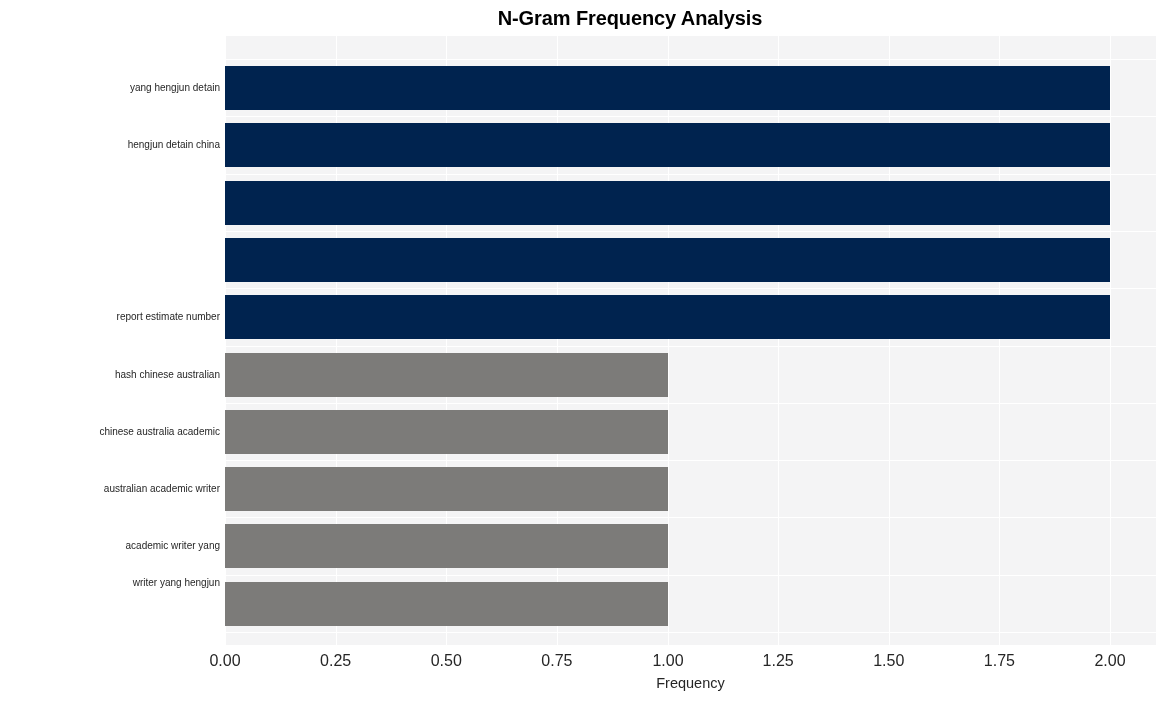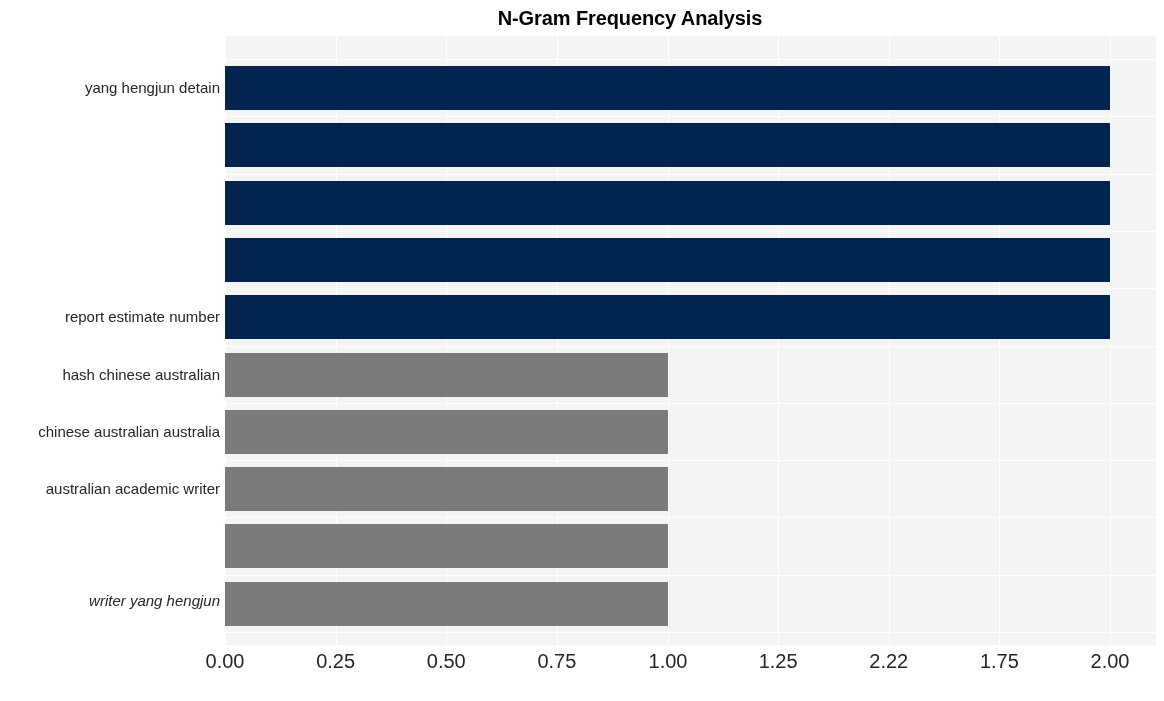--- a/index.html
+++ b/index.html
@@ -70,21 +70,21 @@
     left: 0;
     height: 44px;
   }
 
   
   .ytick {
     position: absolute;
     right: 0;
     width: 220px;
     text-align: right;
-    font-size: 15px;
+    font-size: 10px;
     color: #262626;
     line-height: 18px;
     white-space: nowrap;
   }
   #ytick-layer {
     position: absolute;
     left: 0;
     top: 0;
     width: 220px;
     height: 701px;
@@ -97,21 +97,21 @@
     top: 0;
     width: 1164px;
     height: 701px;
   }
   .xtick {
     position: absolute;
     top: 652px;
     width: 120px;
     margin-left: -60px;
     text-align: center;
-    font-size: 20px;
+    font-size: 16px;
     color: #262626;
     line-height: 18px;
   }
 
   #xaxis-label {
     position: absolute;
     left: 225px;
     top: 674px;
     width: 931px;
     text-align: center;
@@ -161,32 +161,35 @@
         <div class="bar" title="hash chinese australian: 1" style="top: 316.5px; width: 442.5px; height: 44px; background: rgb(124, 123, 121);"></div>
         <div class="bar" title="chinese australian academic: 1" style="top: 373.8px; width: 442.5px; height: 44px; background: rgb(124, 123, 121);"></div>
         <div class="bar" title="australian academic writer: 1" style="top: 431.1px; width: 442.5px; height: 44px; background: rgb(124, 123, 121);"></div>
         <div class="bar" title="academic writer yang: 1" style="top: 488.4px; width: 442.5px; height: 44px; background: rgb(124, 123, 121);"></div>
         <div class="bar" title="writer yang hengjun: 1" style="top: 545.7px; width: 442.5px; height: 44px; background: rgb(124, 123, 121);"></div>
       </div>
   </div>
 
   <div id="ytick-layer">
       <div class="ytick" style="top: 79px;">yang hengjun detain</div>
+      <div class="ytick" style="top: 136.3px;">hengjun detain china</div>
       <div class="ytick" style="top: 308.2px;">report estimate number</div>
       <div class="ytick" style="top: 365.5px;">hash chinese australian</div>
-      <div class="ytick" style="top: 422.8px;">chinese australian australia</div>
+      <div class="ytick" style="top: 422.8px;">chinese australia academic</div>
       <div class="ytick" style="top: 480.1px;">australian academic writer</div>
-      <div class="ytick" style="top: 592px; font-style: italic;">writer yang hengjun</div>
+      <div class="ytick" style="top: 537.4px;">academic writer yang</div>
+      <div class="ytick" style="top: 574px;">writer yang hengjun</div>
     </div>
   <div id="xtick-layer">
       <div class="xtick" style="left: 225px;">0.00</div>
       <div class="xtick" style="left: 335.625px;">0.25</div>
       <div class="xtick" style="left: 446.25px;">0.50</div>
       <div class="xtick" style="left: 556.875px;">0.75</div>
       <div class="xtick" style="left: 668px;">1.00</div>
       <div class="xtick" style="left: 778.125px;">1.25</div>
-      <div class="xtick" style="left: 888.75px;">2.22</div>
+      <div class="xtick" style="left: 888.75px;">1.50</div>
       <div class="xtick" style="left: 999.375px;">1.75</div>
       <div class="xtick" style="left: 1110px;">2.00</div>
     </div>
 
+  <div id="xaxis-label">Frequency</div>
 
 </div>
 
 </body></html>

